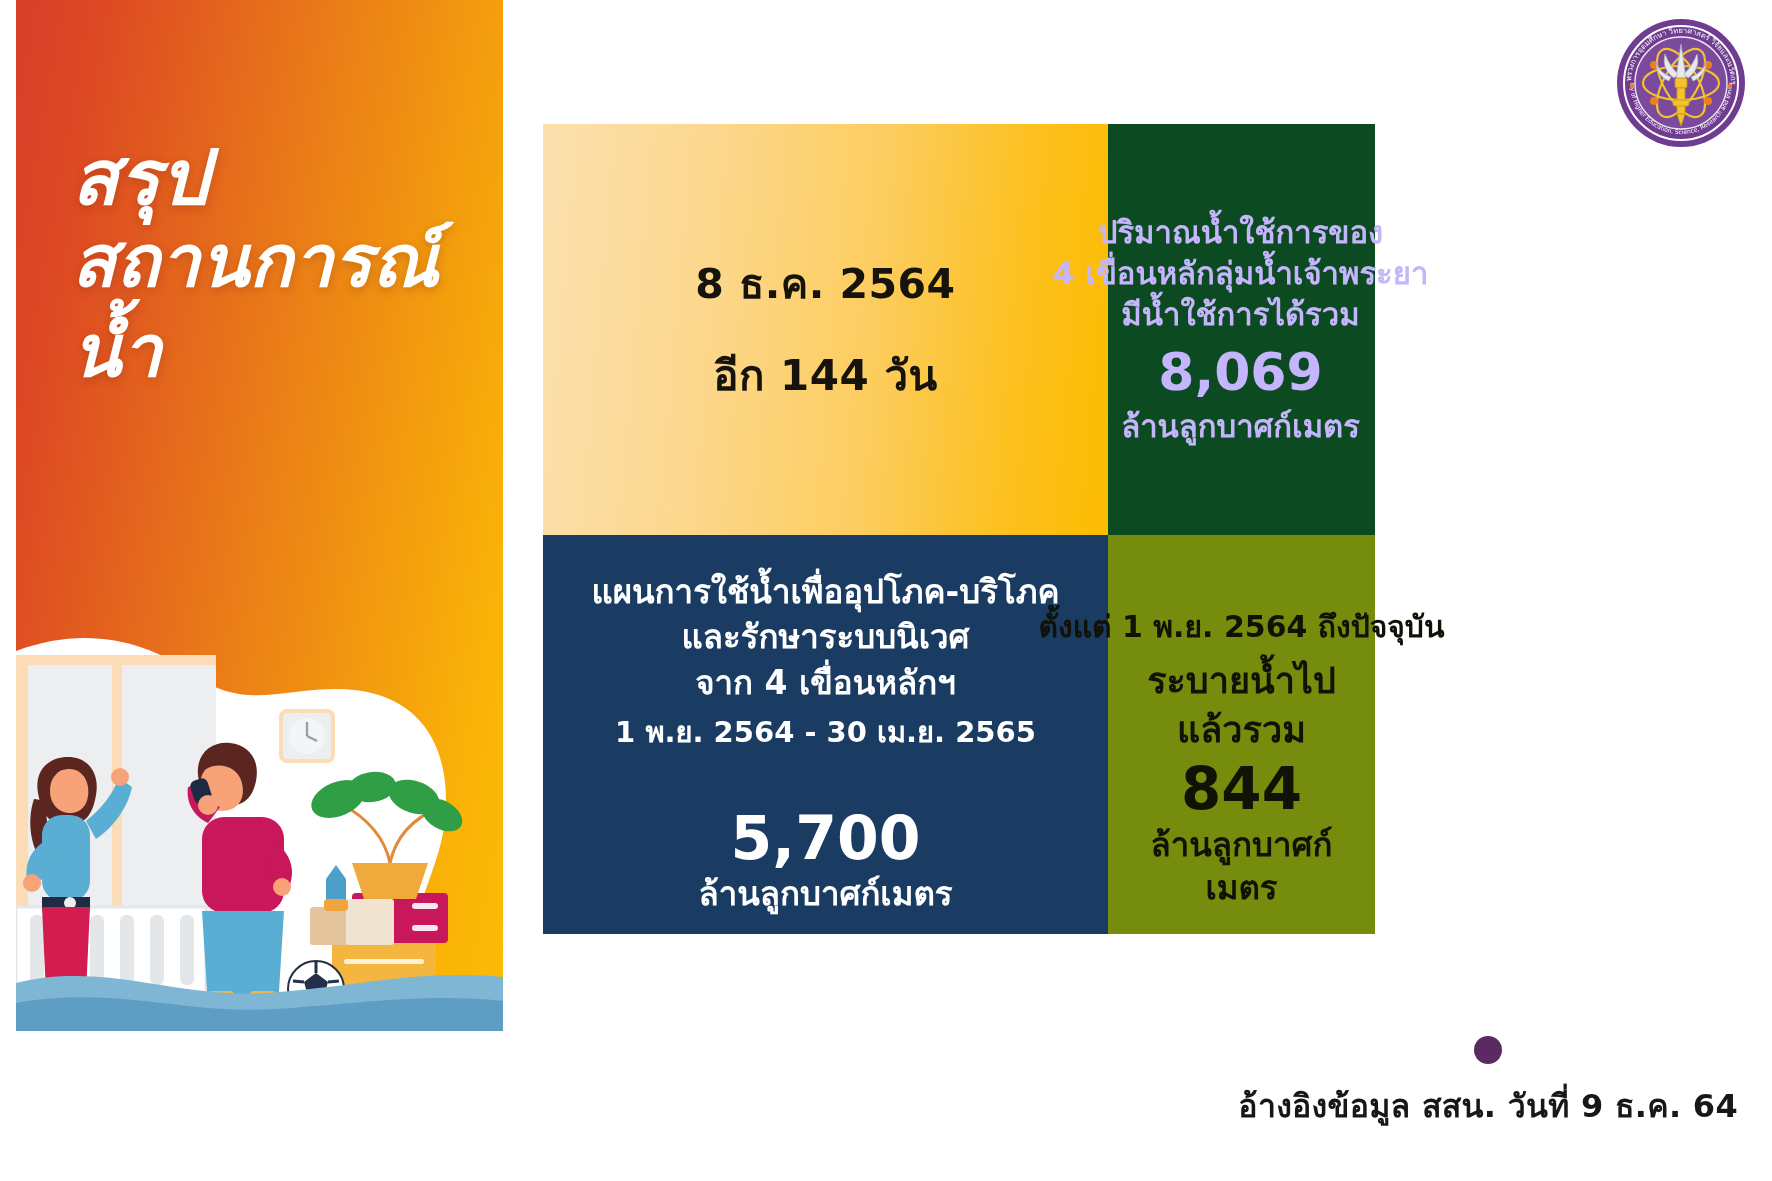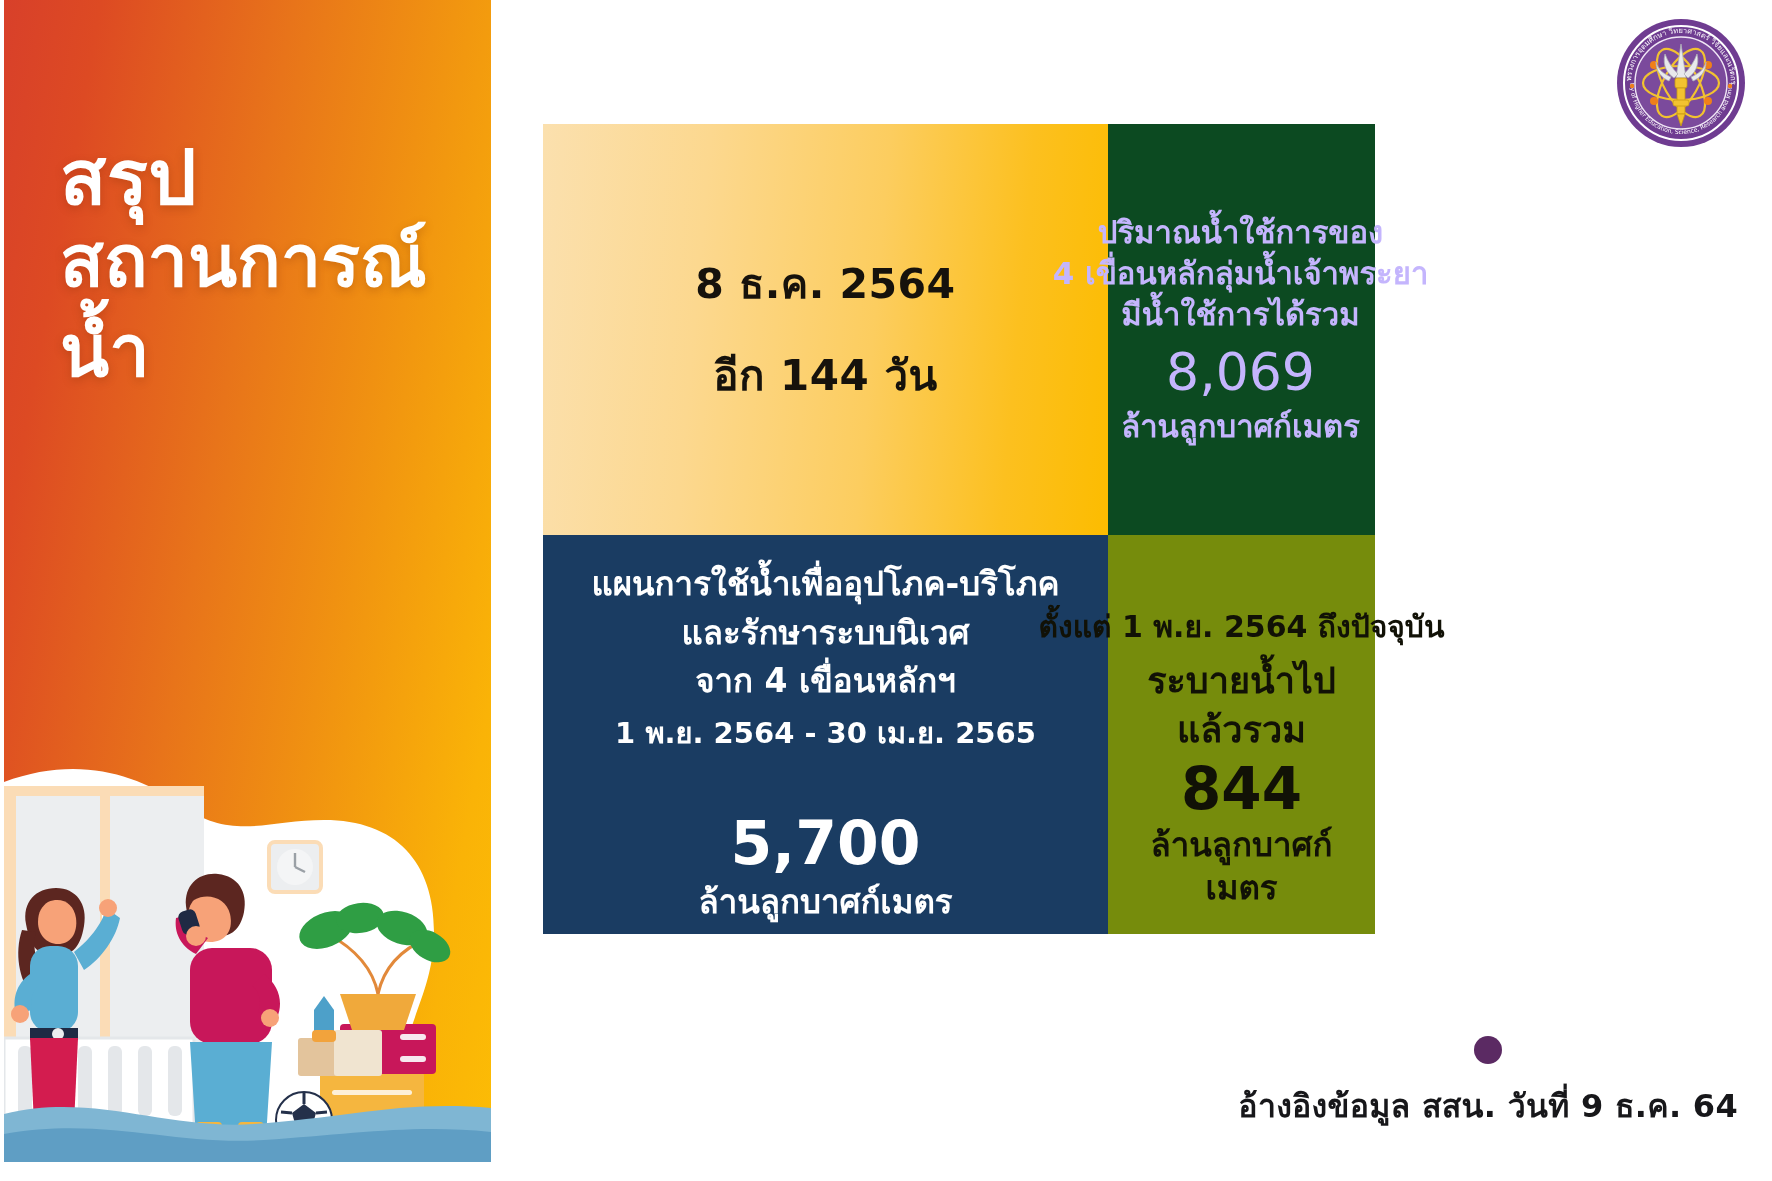--- a/index.html
+++ b/index.html
@@ -5,23 +5,24 @@
   * { margin:0; padding:0; box-sizing:border-box; }
   html,body { width:1772px; height:1181px; overflow:hidden; }
   body {
     background:#ffffff;
     font-family:"DejaVu Sans","Liberation Sans",sans-serif;
     position:relative;
   }
 
   
   .left-panel{
-    position:absolute; left:4px; top:0; width:487px; height:1162px;
+    position:absolute; left:16px; top:0; width:487px; height:1031px;
     background:linear-gradient(100deg,#d8402a 0%,#dd4a23 14%,#e8741a 42%,#f2980f 68%,#fab307 88%,#fcbc05 100%);
     overflow:hidden;
+    font-style:italic;
   }
   .title-block{
     position:absolute; left:56px; top:140px; width:430px;
     color:#ffffff;
     text-shadow:0 3px 10px rgba(120,40,0,.28);
   }
   .title-line1{ font-size:76px; font-weight:bold; line-height:1.0; letter-spacing:.5px; }
   .title-line2{ font-size:72px; font-weight:bold; line-height:1.25; }
 
   
@@ -48,26 +49,26 @@
     background:linear-gradient(95deg,#fbe0ae 0%,#fcd88f 28%,#fccd5f 58%,#fcc01f 82%,#fcbc00 100%);
     color:#16120c;
   }
   .q-yellow .l1{ font-size:41px; font-weight:bold; letter-spacing:.5px; }
   .q-yellow .l2{ font-size:42px; font-weight:bold; margin-top:26px; letter-spacing:.5px; }
   .q-yellow .l3{ font-size:41px; font-weight:bold; margin-top:36px; letter-spacing:.5px; }
 
   
   .q-green{ background:#0c4a21; color:#c4b5fd; grid-column:2;padding-left:12px; }
   .q-green .t{ font-size:31px; font-weight:bold; line-height:1.32; white-space:nowrap; }
-  .q-green .big{ font-size:52px; font-weight:normal; line-height:1.3; margin-top:4px;text-align:center; }
+  .q-green .big{ font-size:52px; font-weight:bold; line-height:1.3; margin-top:4px;text-align:center; }
   .q-green .unit{ font-size:31px; font-weight:bold; line-height:1.32; }
 
   
   .q-navy{ background:#1a3c62; color:#ffffff; grid-column:1; grid-row:2;
-           justify-content:space-between; padding-top:26px; }
+           justify-content:center; padding-top:26px; }
   .q-navy .t{ font-size:33px; font-weight:bold; line-height:1.38; }
   .q-navy .sub{ font-size:29px; font-weight:bold; line-height:1.4; margin-top:6px; }
   .q-navy .big{ font-size:60px; font-weight:bold; margin-top:52px; line-height:1.15; }
   .q-navy .unit{ font-size:33px; font-weight:bold; line-height:1.3; }
 
   
   .q-olive{ background:#768c0c; color:#111106; grid-column:2; grid-row:2; }
   .q-olive .t{ font-size:30px; font-weight:bold; line-height:1.35; white-space:nowrap;margin-top:48px; }
   .q-olive .t2{ font-size:36px; font-weight:bold; line-height:1.35; margin-top:10px; }
   .q-olive .big{ font-size:58px; font-weight:bold; line-height:1.2; }

